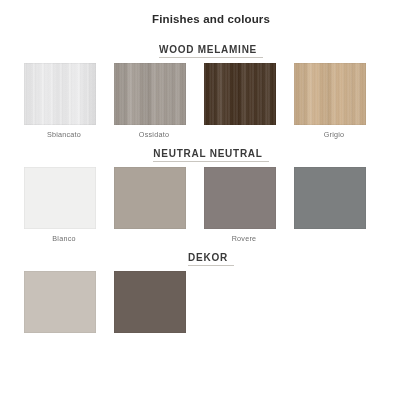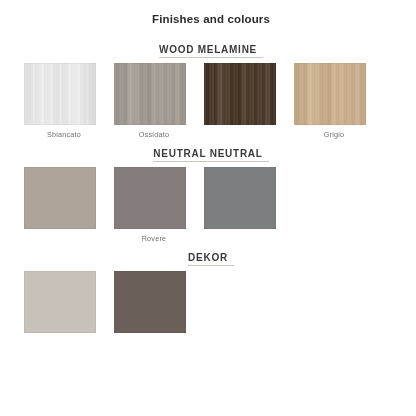--- a/index.html
+++ b/index.html
@@ -173,20 +173,26 @@
 
     </div>
   </div>
 
   <div class="section">
     <div class="section-head">
       <span class="section-title">NEUTRAL NEUTRAL</span>
     </div>
     <div class="swatch-grid">
 
+      <div class="swatch-cell">
+        <span class="swatch-chip" id="chip-1-0" style="background-color: rgb(240, 240, 239);">
+          <span class="edge"></span>
+        </span>
+        <div class="swatch-label">Blanco</div>
+      </div>
 
 
       <div class="swatch-cell">
         <span class="swatch-chip" id="chip-1-2" style="background-color: rgb(172, 163, 153);">
           <span class="edge"></span>
         </span>
       </div>
 
       <div class="swatch-cell">
         <span class="swatch-chip" id="chip-1-3" style="background-color: rgb(133, 125, 123);">

